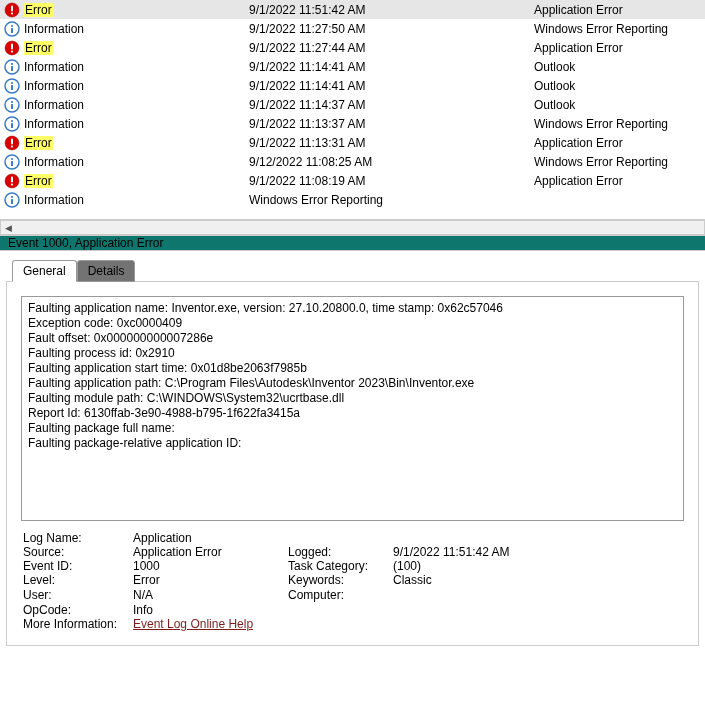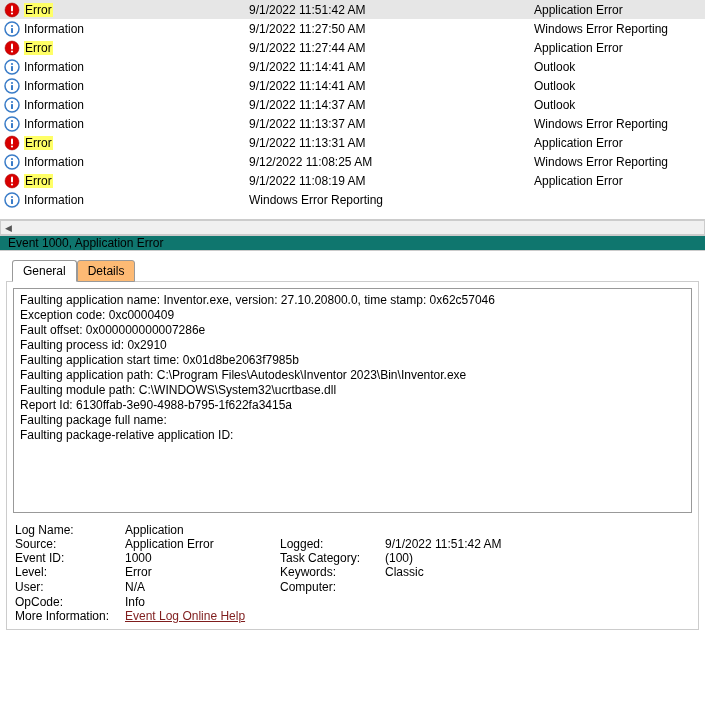--- a/index.html
+++ b/index.html
@@ -71,38 +71,38 @@
   }
   .tabs {
     display: flex;
     margin: 8px 0 0 12px;
     position: relative;
     top: 1px;
   }
   .tab {
     padding: 3px 10px;
     border: 1px solid #999;
-    background: #fdba74;
+    background: #737373;
     border-top-left-radius: 3px;
     border-top-right-radius: 3px;
     margin-right: 0px;
     font-size: 12px;
     cursor: default;
   }
   .tab.active {
     background: #fff;
     border-bottom-color: #fff;
     position: relative;
     z-index: 2;
   }
   .tab-content {
     margin: 0 6px 23px 6px;
     border: 1px solid #ccc;
     background: #fff;
-    padding: 6px;
+    padding: 14px;
   }
   .desc-box {
     border: 1px solid #999;
     padding: 4px 6px;
     background: #fff;
     height: 225px;
     overflow: hidden;
   }
   .desc-line {
     line-height: 15px;

